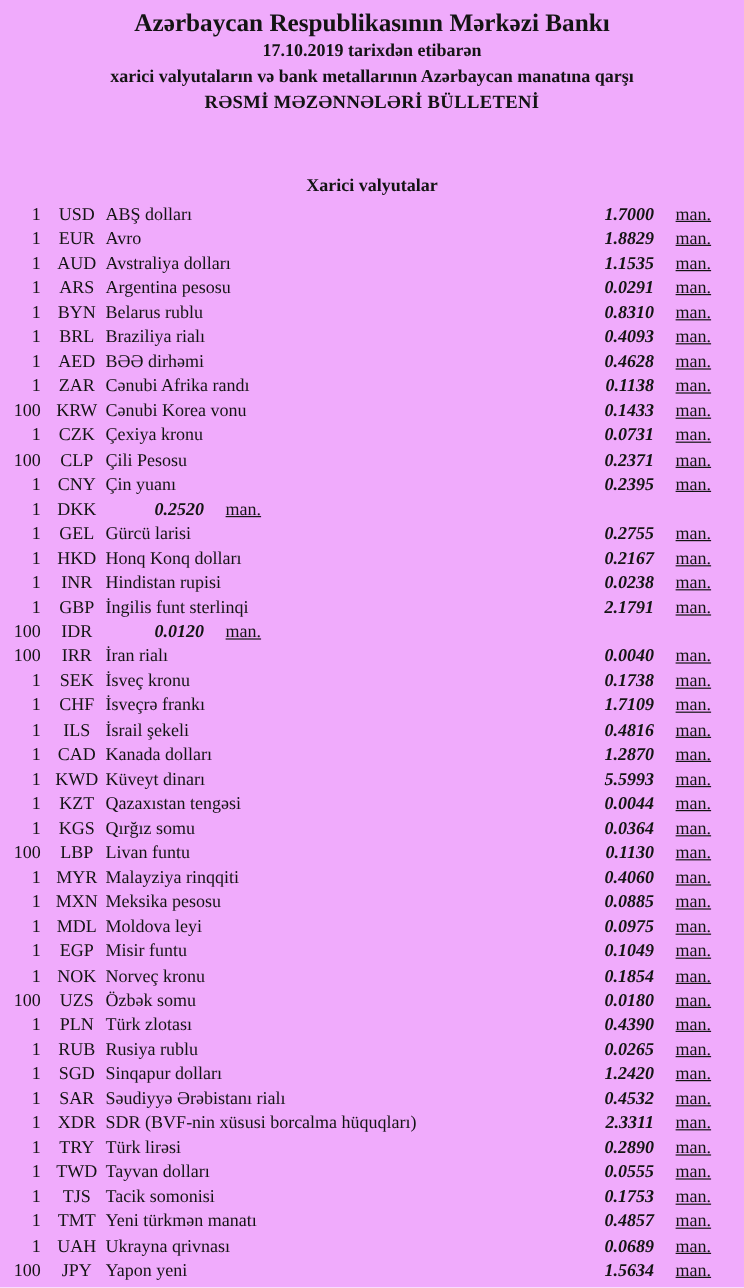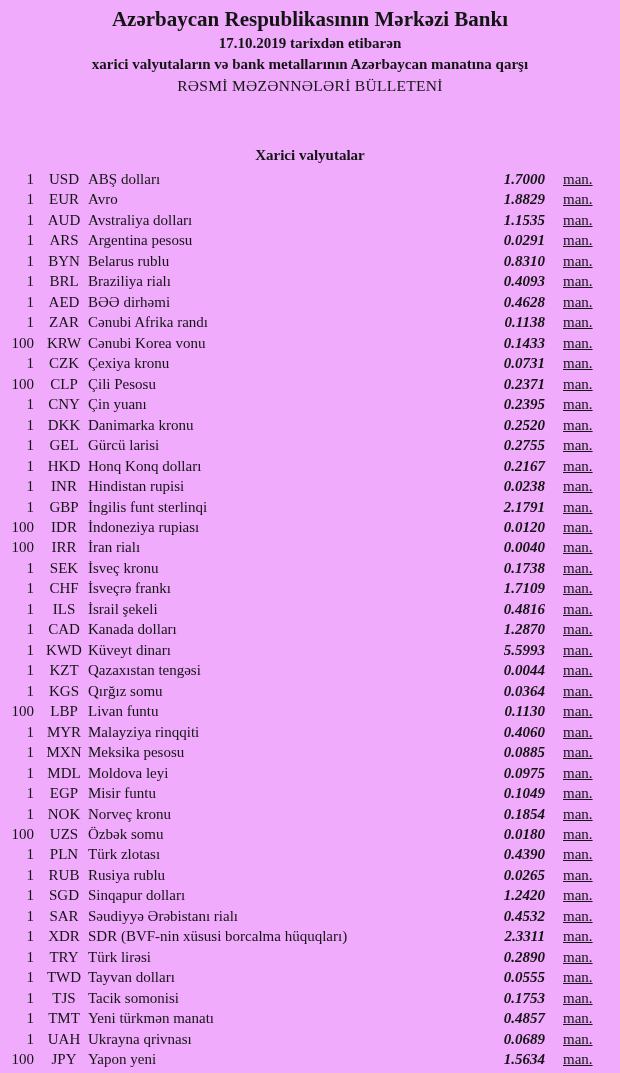--- a/index.html
+++ b/index.html
@@ -24,21 +24,21 @@
     font-weight: bold;
   }
   .hline {
     font-size: 15px;
     line-height: 21px;
     font-weight: bold;
   }
   .bulletin-line {
     font-size: 15.5px;
     line-height: 21px;
-    font-weight: normal;
+    font-weight: bold;
     letter-spacing: 0.3px;
   }
   .section-title {
     margin-top: 51px;
     text-align: center;
     font-size: 15px;
     line-height: 17px;
     font-weight: bold;
   }
   .rates { margin-top: 5px; }
@@ -167,21 +167,20 @@
     <span class="qty">1</span>
     <span class="code">CNY</span>
     <span class="cname">Çin yuanı</span>
     <span class="rate">0.2395</span>
     <span class="unit">man.</span>
   </div>
 
   <div class="row">
     <span class="qty">1</span>
     <span class="code">DKK</span>
-    <span class="cname">Danimarka kronu</span>
     <span class="rate">0.2520</span>
     <span class="unit">man.</span>
   </div>
 
   <div class="row">
     <span class="qty">1</span>
     <span class="code">GEL</span>
     <span class="cname">Gürcü larisi</span>
     <span class="rate">0.2755</span>
     <span class="unit">man.</span>
@@ -207,21 +206,20 @@
     <span class="qty">1</span>
     <span class="code">GBP</span>
     <span class="cname">İngilis funt sterlinqi</span>
     <span class="rate">2.1791</span>
     <span class="unit">man.</span>
   </div>
 
   <div class="row">
     <span class="qty">100</span>
     <span class="code">IDR</span>
-    <span class="cname">İndoneziya rupiası</span>
     <span class="rate">0.0120</span>
     <span class="unit">man.</span>
   </div>
 
   <div class="row">
     <span class="qty">100</span>
     <span class="code">IRR</span>
     <span class="cname">İran rialı</span>
     <span class="rate">0.0040</span>
     <span class="unit">man.</span>

